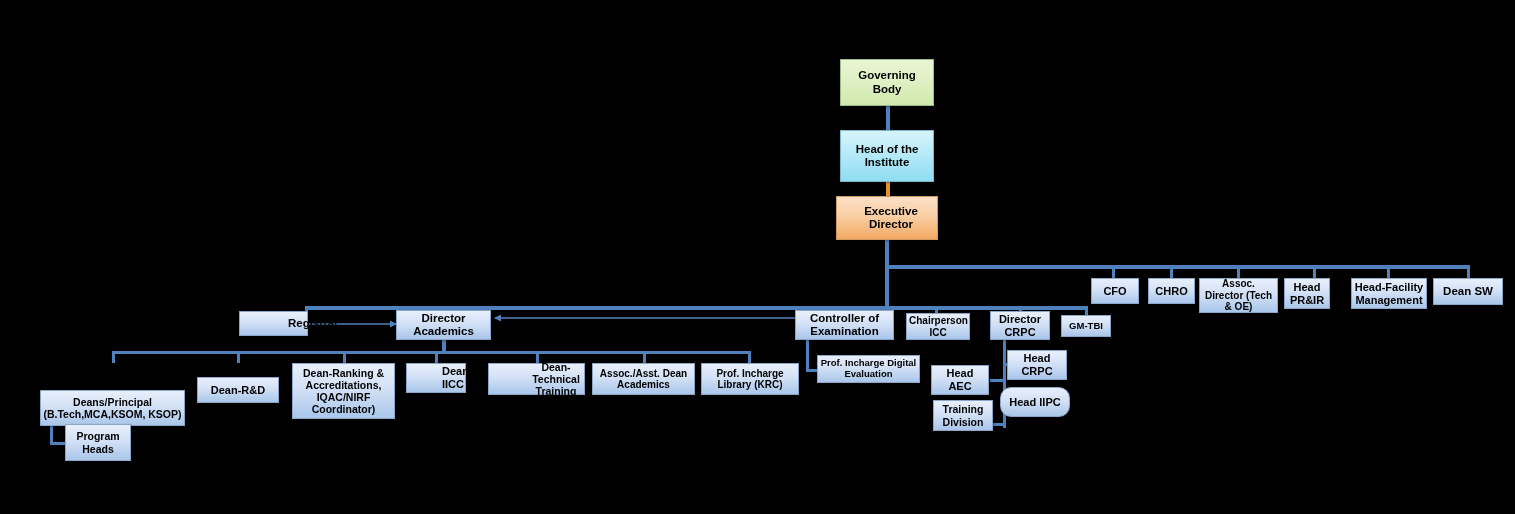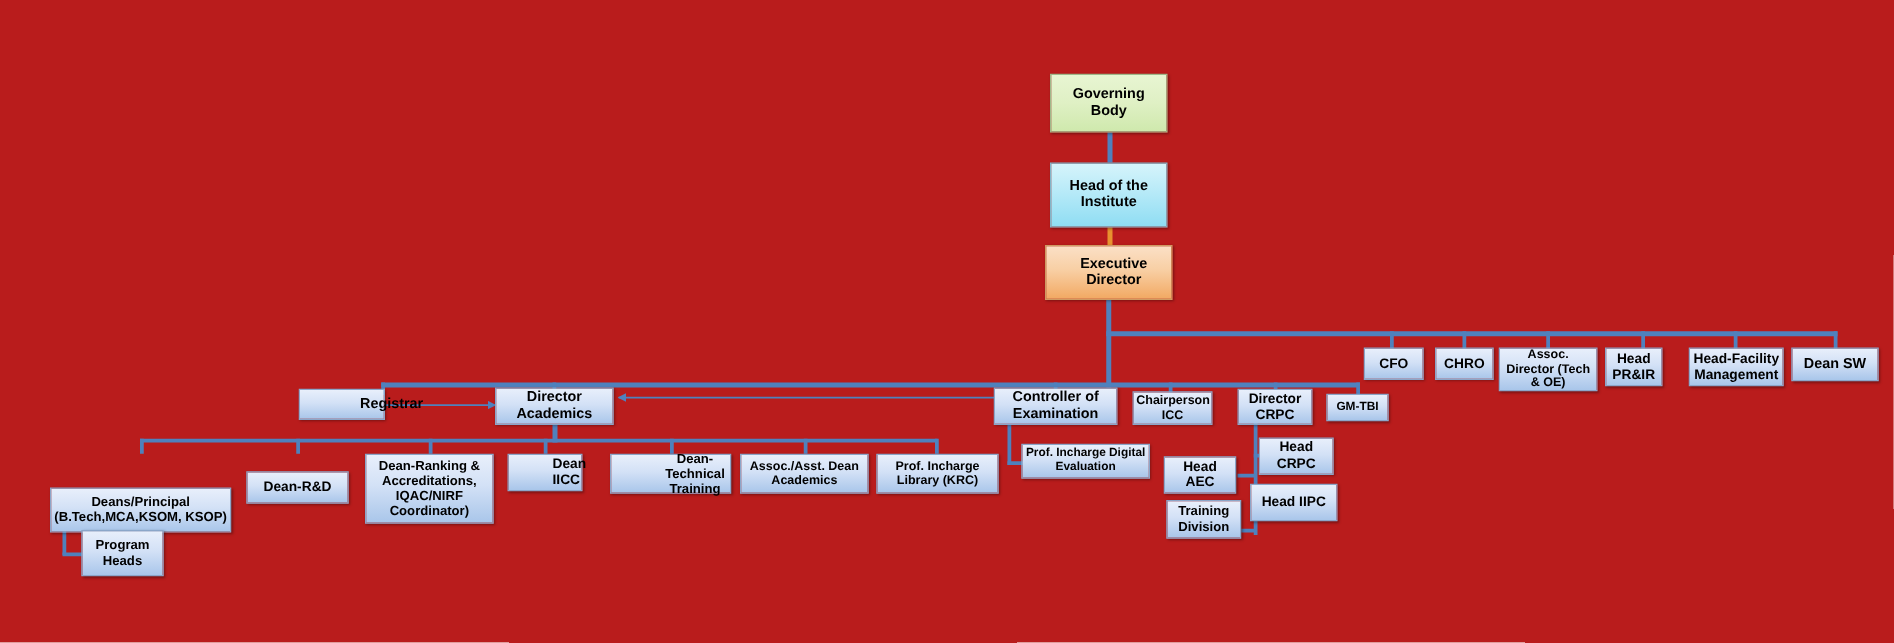--- a/index.html
+++ b/index.html
@@ -7,21 +7,21 @@
     padding: 0;
     background: #ffffff;
   }
   body {
     font-family: "Liberation Sans", sans-serif;
   }
   #chart-root {
     position: relative;
     width: 1515px;
     height: 514px;
-    background: #b91c1c;
+    background: #000000;
     overflow: hidden;
     text-decoration: underline;
   }
   .node {
     position: absolute;
     box-sizing: border-box;
     display: flex;
     align-items: center;
     justify-content: center;
     text-align: center;
@@ -222,25 +222,25 @@
   </div>
 
   <div class="node n-blue" style="left:817px; top:355px; width:103px; height:28px; font-size:9.5px;">
     <span class="lbl">Prof. Incharge  Digital Evaluation</span>
   </div>
 
   <div class="node n-blue" style="left:1007px; top:350px; width:60px; height:30px; font-size:11px;">
     <span class="lbl">Head CRPC</span>
   </div>
 
-  <div class="node n-blue" style="left:1000px; top:387px; width:70px; height:30px; font-size:11px;">
+  <div class="node n-blue" style="left:1000px; top:387px; width:70px; height:30px; font-size:11px;border-radius:11px;">
     <span class="lbl">Head IIPC</span>
   </div>
 
-  <div class="node n-blue" style="left:931px; top:365px; width:58px; height:30px; font-size:11px;align-items:flex-end;">
+  <div class="node n-blue" style="left:931px; top:365px; width:58px; height:30px; font-size:11px;">
     <span class="lbl">Head AEC</span>
   </div>
 
   <div class="node n-blue" style="left:933px; top:400px; width:60px; height:31px; font-size:10.5px;">
     <span class="lbl">Training Division</span>
   </div>
 
 </div>
 
 </body></html>

